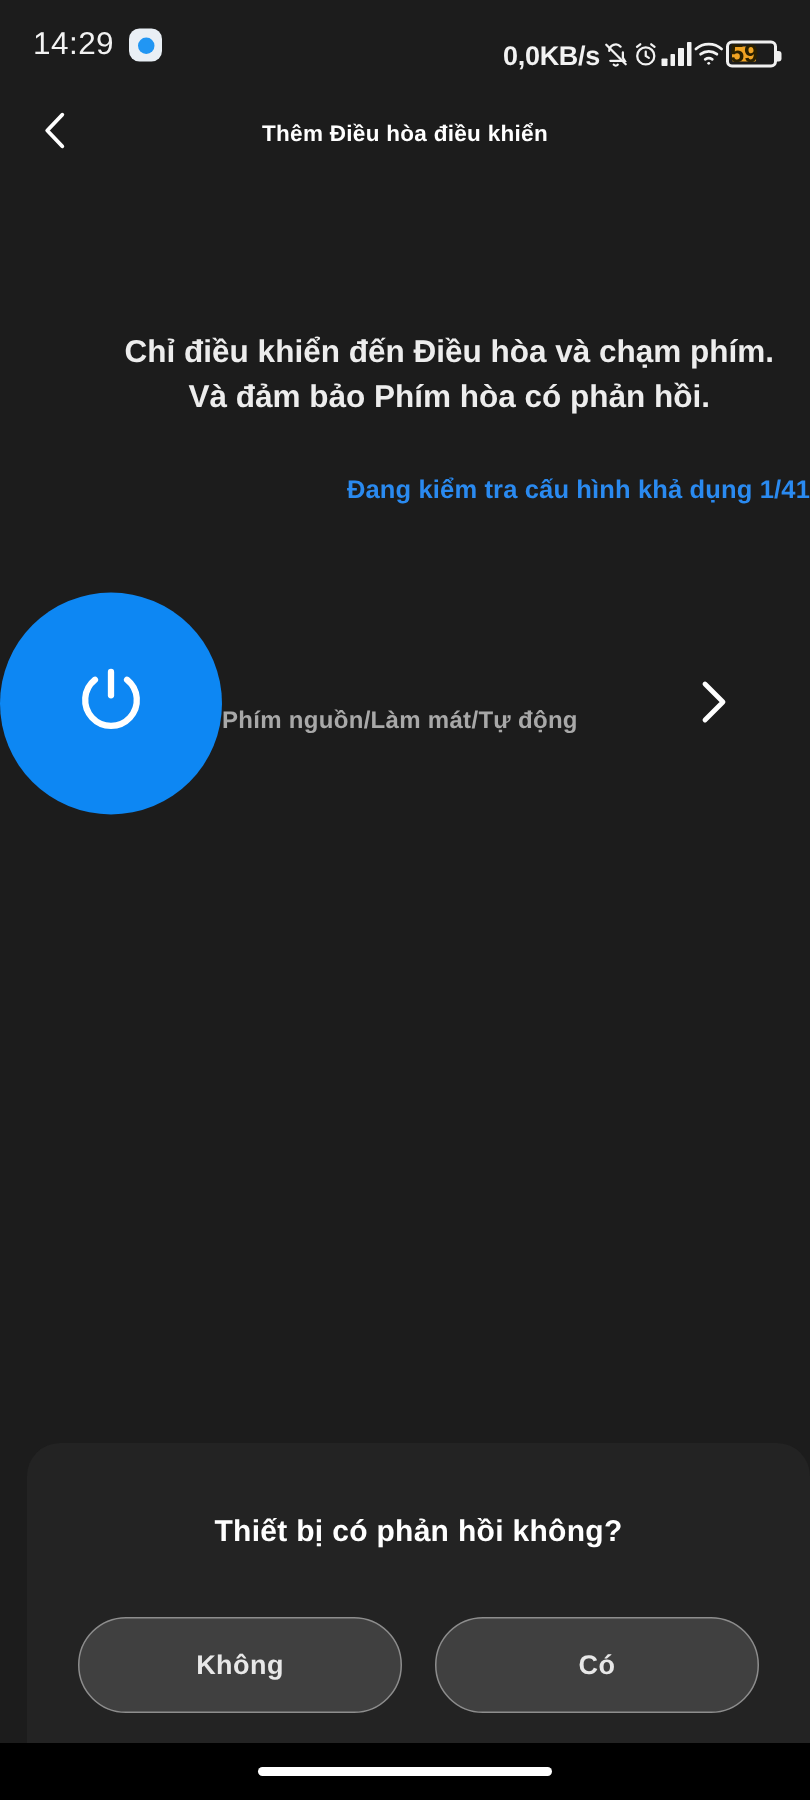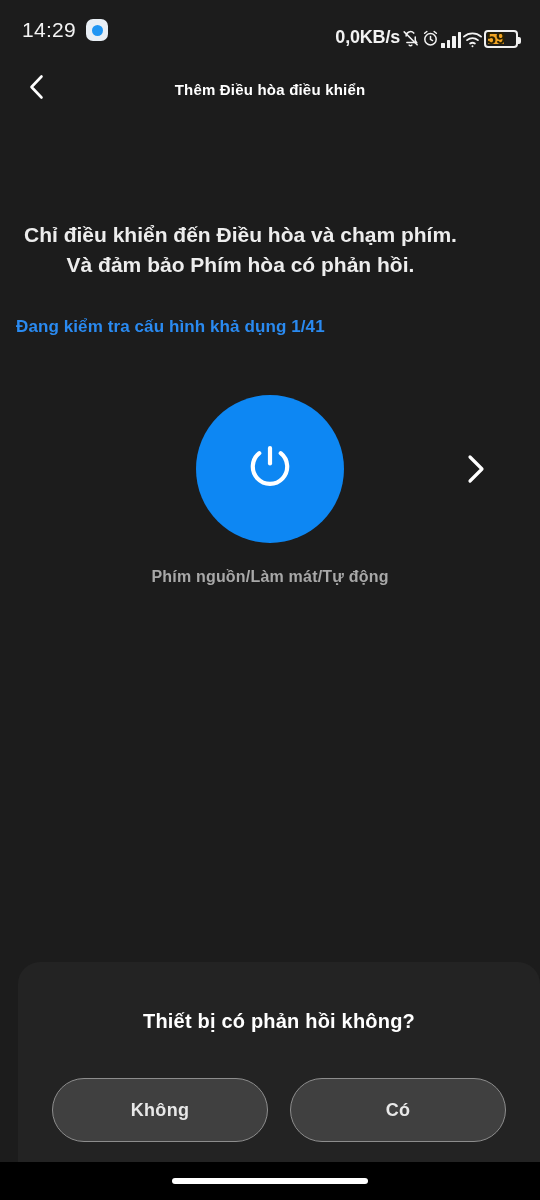--- a/index.html
+++ b/index.html
@@ -28,21 +28,21 @@
   .sb-appicon {
     width:22px; height:22px; border-radius:7px;
     background:#e9eff5;
     display:flex; align-items:center; justify-content:center;
   }
   .sb-appicon i {
     width:11px; height:11px; border-radius:50%;
     background:#2196f3; display:block;
   }
   .sb-right {
-    margin-left:auto; display:flex; align-items:flex-end; gap:1px;margin-top:14px;
+    margin-left:auto; display:flex; align-items:flex-start; gap:1px;margin-top:14px;
   }
   .sb-net { font-size:18px; font-weight:600; color:#f2f2f2; letter-spacing:-.2px; }
   .sb-icon { display:flex; align-items:center; }
   .bars { display:flex; align-items:flex-end; gap:2px; height:17px; }
   .bars span { width:3.5px; background:#f2f2f2; border-radius:.5px; }
   .bars span:nth-child(1){height:5px}
   .bars span:nth-child(2){height:8px}
   .bars span:nth-child(3){height:12px}
   .bars span:nth-child(4){height:16px}
   .battery {
@@ -74,38 +74,38 @@
   }
   .appbar-title {
     position:absolute; left:0; right:0; text-align:center;
     font-size:15px; font-weight:700; color:#fff; letter-spacing:.2px;
     pointer-events:none;
   }
 
   
   .content {
     flex:1 1 auto; position:relative;
-    display:flex; flex-direction:column; align-items:flex-start;
+    display:flex; flex-direction:column; align-items:flex-end;
   }
   .instructions {
     margin-top:102px;
     text-align:center; color:#ededed;
     font-size:21px; font-weight:700; line-height:1.45;
     padding:0 24px;
   }
   .instructions div { white-space:nowrap; }
   .progress-text {
     margin-top:36px;
     color:#2a8af0; font-size:17px; font-weight:700; letter-spacing:.1px;margin-left:16px;
   }
 
   .key-area {
     margin-top:58px;
     width:100%; position:relative;
-    display:flex; flex-direction:column; align-items:center;
+    display:flex; flex-direction:row; align-items:center;
   }
   .power-btn {
     width:148px; height:148px; border-radius:50%;
     background:#0d87f3;
     display:flex; align-items:center; justify-content:center;
     cursor:pointer; border:none;
   }
   .power-caption {
     margin-top:25px;
     color:#a8a8a8; font-size:16px; font-weight:600; letter-spacing:.2px;

